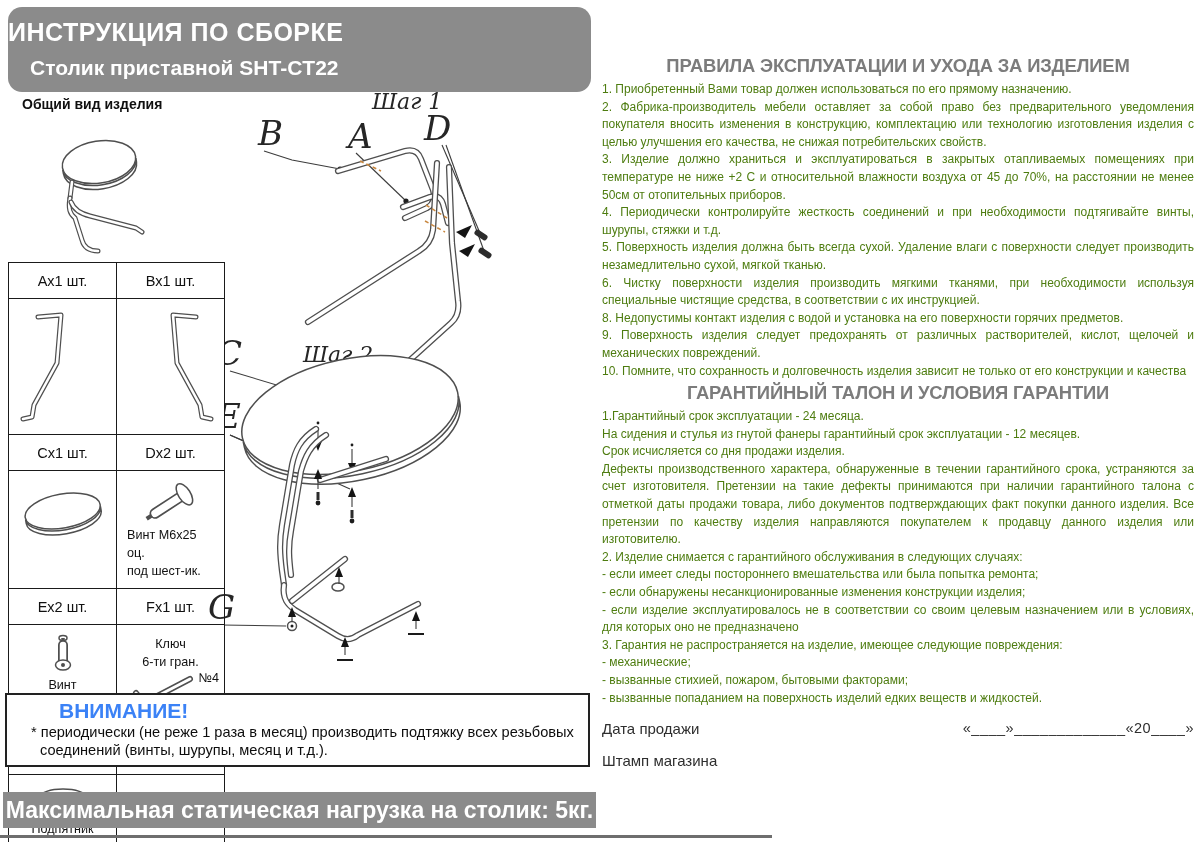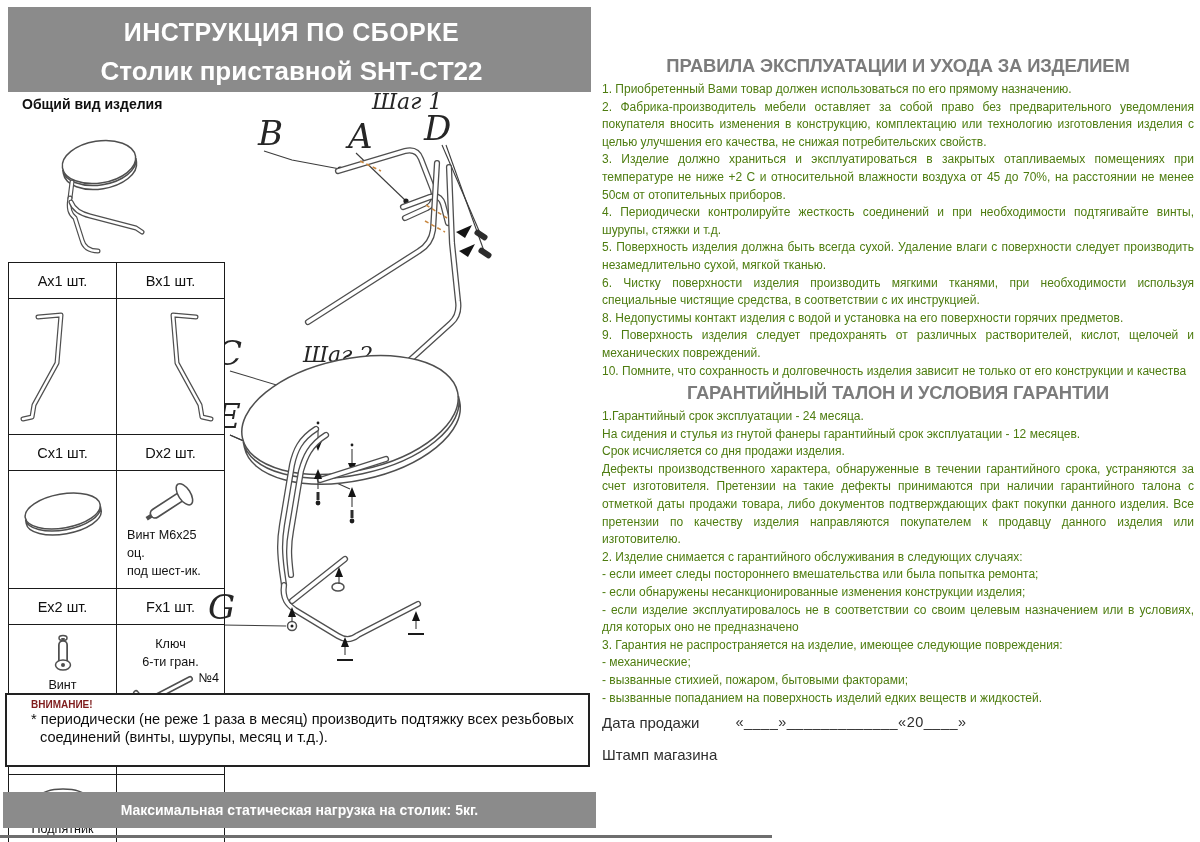--- a/index.html
+++ b/index.html
@@ -1,57 +1,57 @@
 <!DOCTYPE html>
 <html><head>
 <meta charset="utf-8">
 <style>
   html,body{margin:0;padding:0;background:#fff;}
   #page{position:relative;width:1200px;height:842px;background:#fff;overflow:hidden;
         font-family:"Liberation Sans",sans-serif;color:#3b3b3b;}
 
   
   #hdr{position:absolute;left:8px;top:7px;width:583px;height:85px;background:#8b8b8b;
-       text-align:center;box-sizing:border-box;padding:11px 16px 0 0;}
+       text-align:left;box-sizing:border-box;padding:11px 16px 0 0;border-radius:14px;}
   #hdr .t1{font-size:25px;font-weight:bold;color:#fff;letter-spacing:.5px;}
-  #hdr .t2{font-size:26px;font-weight:bold;color:#fff;margin-top:9px;}
+  #hdr .t2{font-size:21px;font-weight:bold;color:#fff;margin-top:9px;padding-left:22px;}
   #overview-label{position:absolute;left:22px;top:96px;font-size:14px;font-weight:bold;color:#101010;}
   #overview-svg{position:absolute;left:24px;top:112px;}
   #assembly-svg{position:absolute;left:200px;top:85px;}
 
   
   table.parts{position:absolute;left:8px;top:262px;border-collapse:collapse;table-layout:fixed;}
   table.parts th,table.parts td{border:1.5px solid #1a1a1a;width:91px;padding:8px;
        font-size:14.5px;font-weight:normal;color:#111;text-align:center;vertical-align:top;}
   table.parts th{height:19px;vertical-align:middle;}
   td.imgcell{background:#fff;}
   .cap{font-size:12.6px;line-height:18px;color:#111;}
   .cap.left{text-align:left;padding-left:2px;}
   td.nob, th.nob{border:none;background:transparent;}
   .fcell{position:relative;}
   .num4{position:absolute;right:5px;top:46px;font-size:12.6px;color:#111;}
 
   
   #warn{position:absolute;left:5px;top:693px;width:585px;height:74px;border:2px solid #222;
         box-sizing:border-box;padding:4px 8px 0 24px;background:#fff;}
-  #warn .wt{font-size:10px;font-weight:bold;color:#7f1d1d;}
+  #warn .wt{font-size:21px;font-weight:bold;color:#3b82f6;margin-left:28px;}
   #warn .wl{font-size:14.6px;line-height:18px;color:#0d0d0d;}
   #warn .wl.ind{padding-left:9px;}
 
   #loadbar{position:absolute;left:3px;top:792px;width:593px;height:36px;background:#8b8b8b;
-           color:#fff;font-weight:bold;font-size:14px;text-align:center;line-height:36px;}
+           color:#fff;font-weight:bold;font-size:23px;text-align:center;line-height:36px;}
 
   #bottom-line{position:absolute;left:0;top:835px;width:772px;height:3px;background:#6e6e6e;}
 
   
   #right{position:absolute;left:602px;top:55px;width:592px;}
   .sect-title{font-size:19px;font-weight:bold;color:#7c7c7c;text-align:center;
               transform:scaleX(.97);letter-spacing:-.2px;margin:0 0 4px 0;}
   #right p{margin:0;font-size:12px;line-height:17.6px;text-align:justify;color:#4d7c0f;}
-  #sale-row{display:flex;justify-content:flex-start;margin-top:7px;gap:36px;}
+  #sale-row{display:flex;justify-content:space-between;margin-top:13px;gap:36px;}
   #sale-row .dl{font-size:15px;color:#2e2e2e;}
   #sale-row .db{font-size:14.5px;color:#2e2e2e;letter-spacing:.5px;}
   #stamp{margin-top:15px;font-size:15px;color:#2e2e2e;}
 
   
   .tO{fill:none;stroke:#4f4f4f;stroke-width:6.2;stroke-linecap:round;stroke-linejoin:round;}
   .tI{fill:none;stroke:#fff;stroke-width:3.6;stroke-linecap:round;stroke-linejoin:round;}
   .sO{fill:none;stroke:#4f4f4f;stroke-width:5;stroke-linecap:round;stroke-linejoin:round;}
   .sI{fill:none;stroke:#fff;stroke-width:2.6;stroke-linecap:round;stroke-linejoin:round;}
   .thin{fill:#fff;stroke:#4f4f4f;stroke-width:1.5;}

